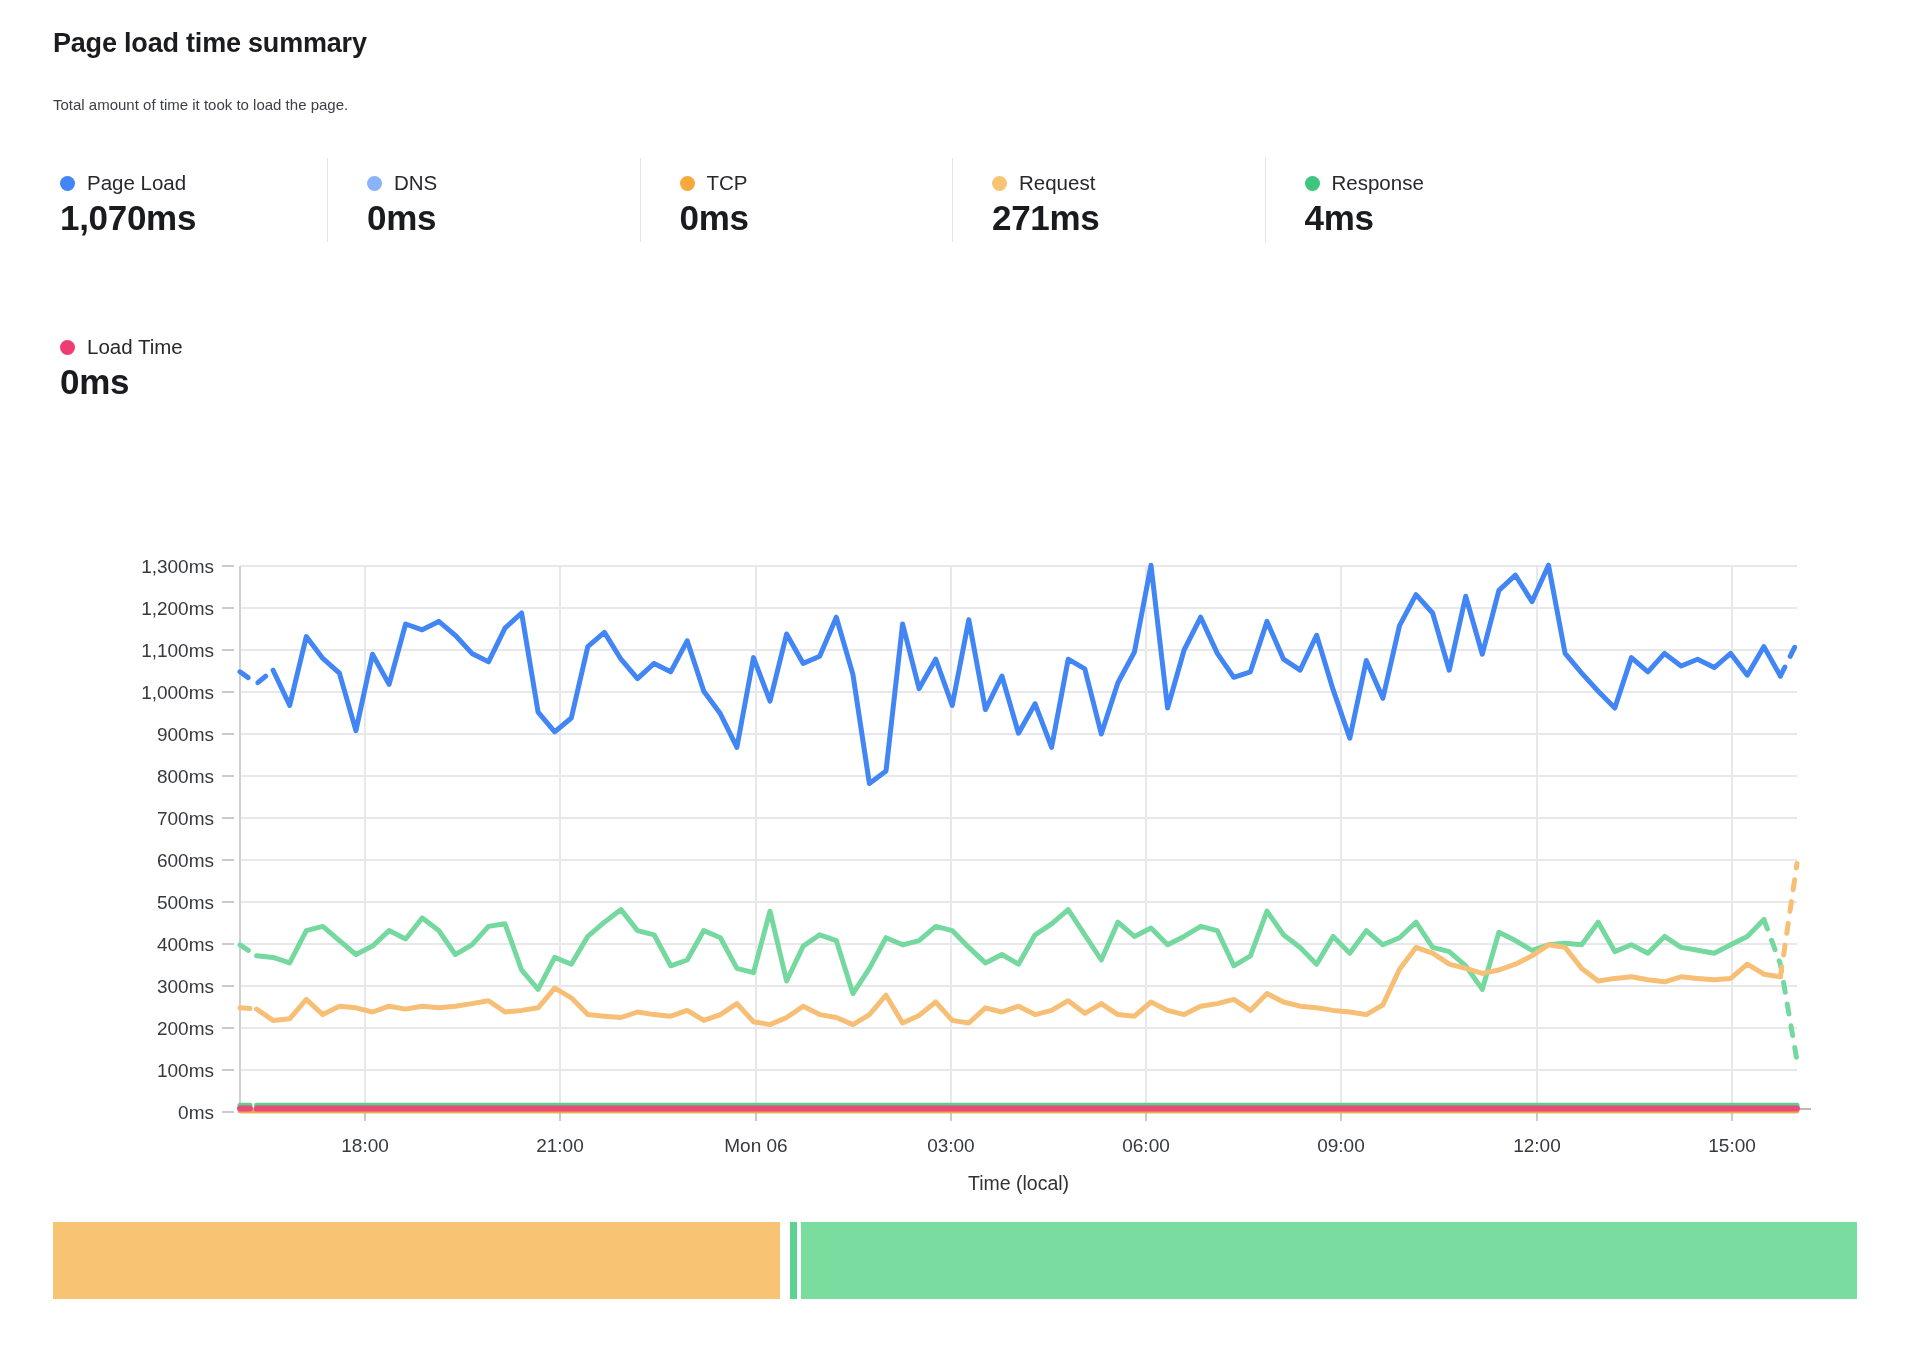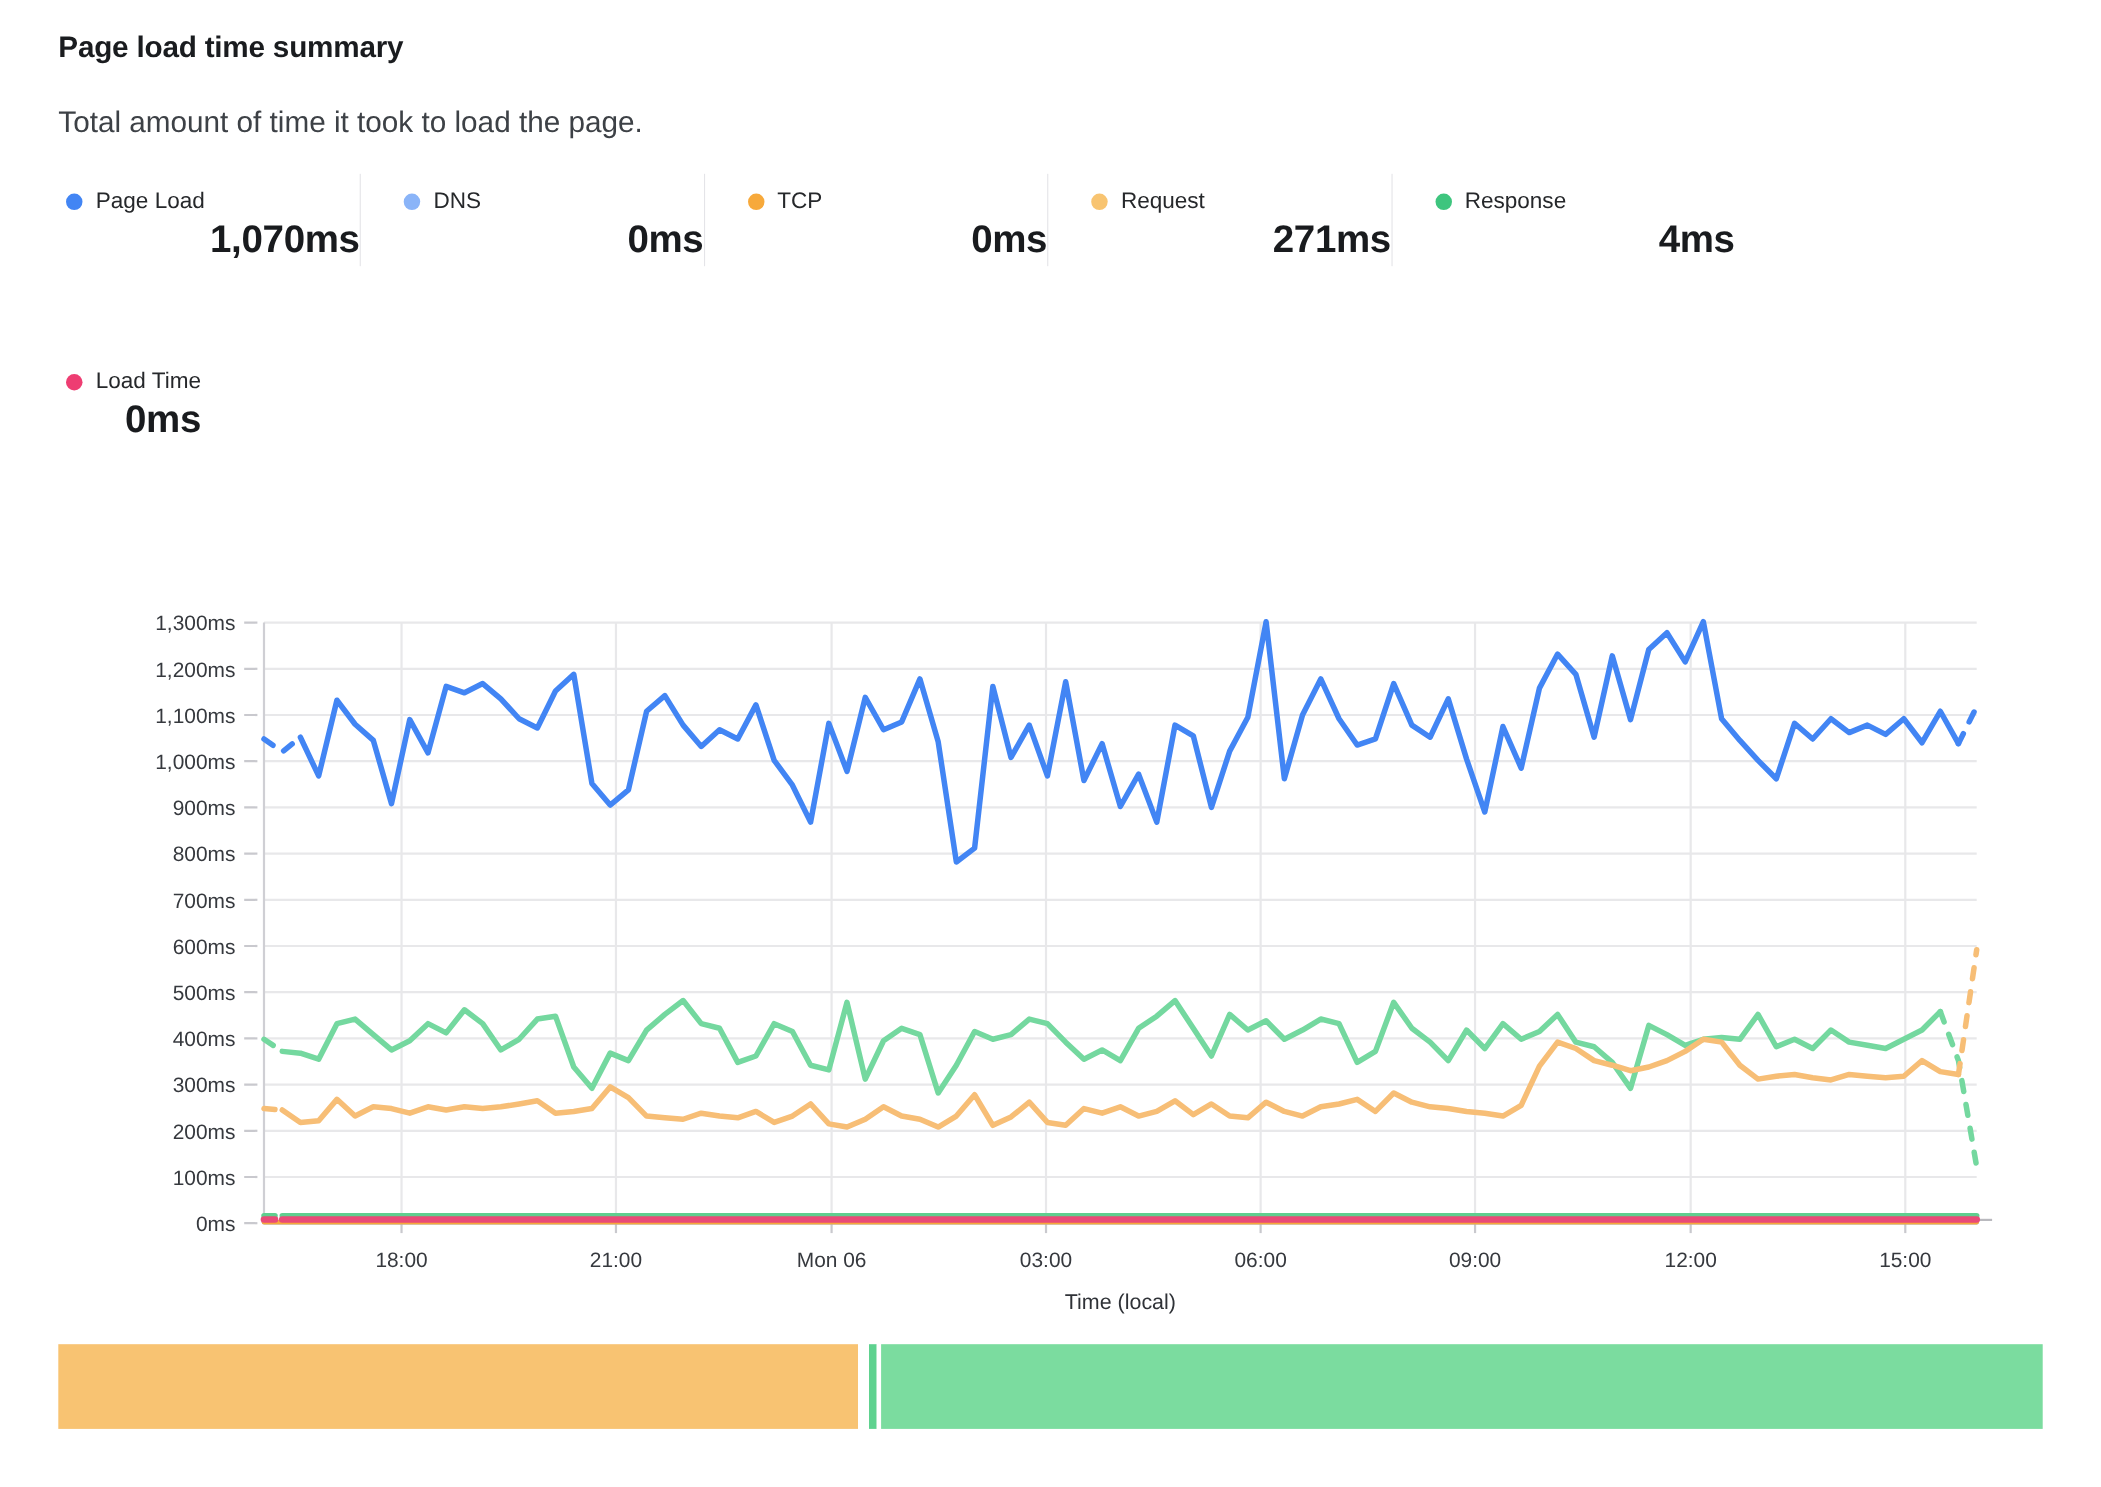--- a/index.html
+++ b/index.html
@@ -1,21 +1,21 @@
 <!DOCTYPE html>
 <html><head>
 <meta charset="utf-8">
 <style>
   html,body{margin:0;padding:0;background:#ffffff;}
   body{width:1910px;height:1352px;font-family:"Liberation Sans",sans-serif;position:relative;overflow:hidden;}
   .page{position:relative;width:1910px;height:964px;}
   .title{position:absolute;left:53px;top:28px;font-size:27px;font-weight:700;color:#1a1c1f;letter-spacing:-.2px;}
-  .subtitle{position:absolute;left:53px;top:96px;font-size:27px;font-weight:400;color:#3d4146;}
+  .subtitle{position:absolute;left:53px;top:96px;font-size:15px;font-weight:400;color:#3d4146;}
   .metrics{position:absolute;left:53px;top:158px;display:flex;}
-  .metric{box-sizing:border-box;padding:10px 0 4px 39px;border-left:1px solid #e4e4e8;width:312.5px;text-align:right;}
+  .metric{box-sizing:border-box;padding:10px 0 4px 39px;border-left:1px solid #e4e4e8;width:312.5px;}
   .metric.first{padding-left:7px;border-left:none;width:274px;}
   .metric-top{display:flex;align-items:center;height:30px;}
   .dot{width:15px;height:15px;border-radius:50%;margin-right:12px;flex:0 0 auto;}
   .metric-label{font-size:20.5px;color:#26282b;}
   .metric-value{font-size:35px;font-weight:700;color:#191b1e;letter-spacing:-.3px;}
   .metrics2{position:absolute;left:53px;top:322px;}
   .metrics2 .metric{border-left:none;padding-left:7px;width:auto;}
   .chart-wrap{position:absolute;left:53px;top:450px;width:1804px;height:760px;}
   .statusbar{position:absolute;left:53px;top:1222px;width:1804px;height:77px;display:flex;}
   .statusbar .seg{height:100%;}

